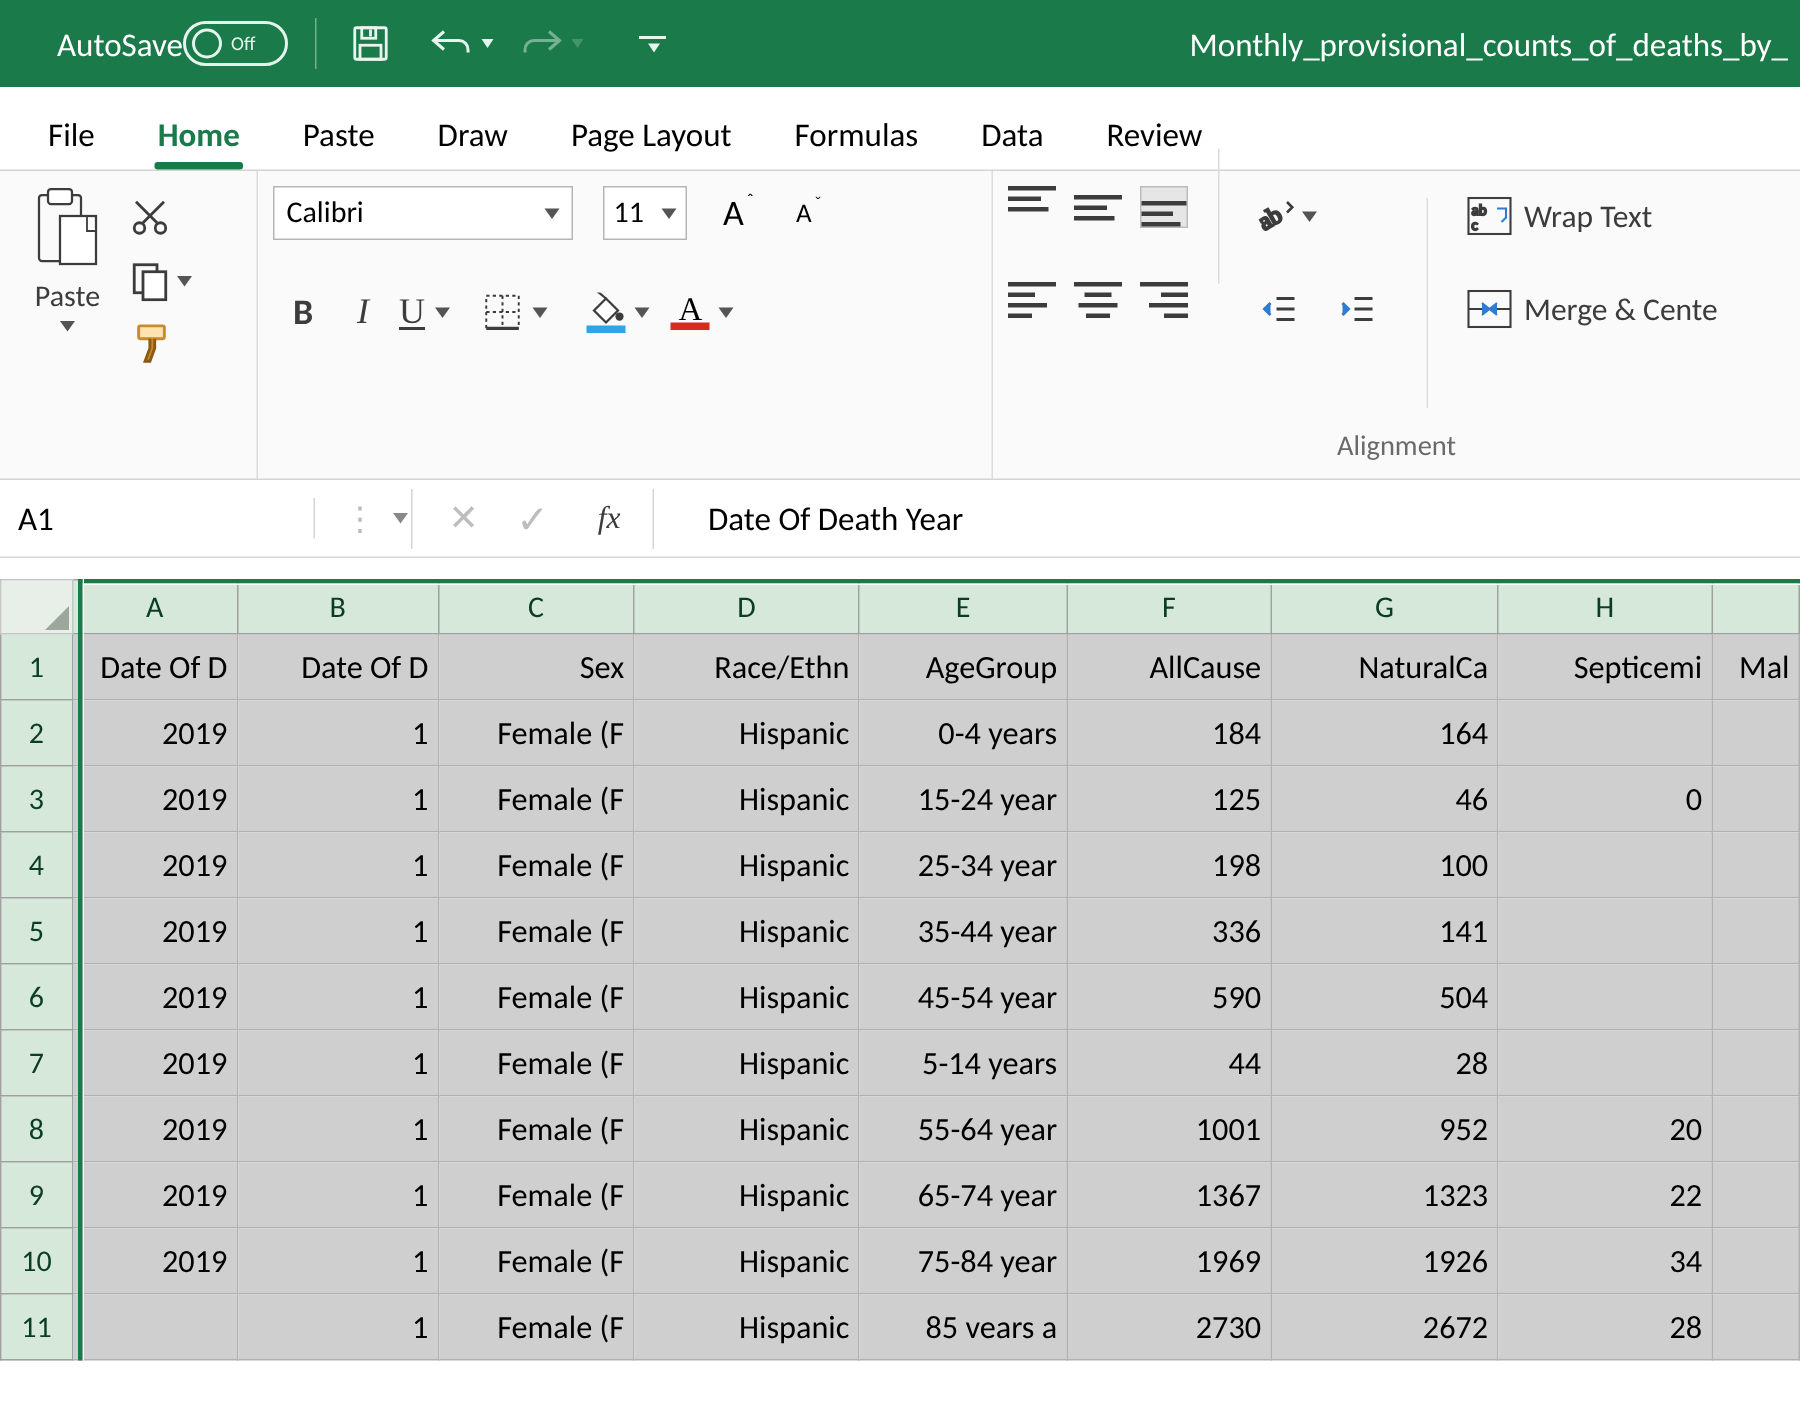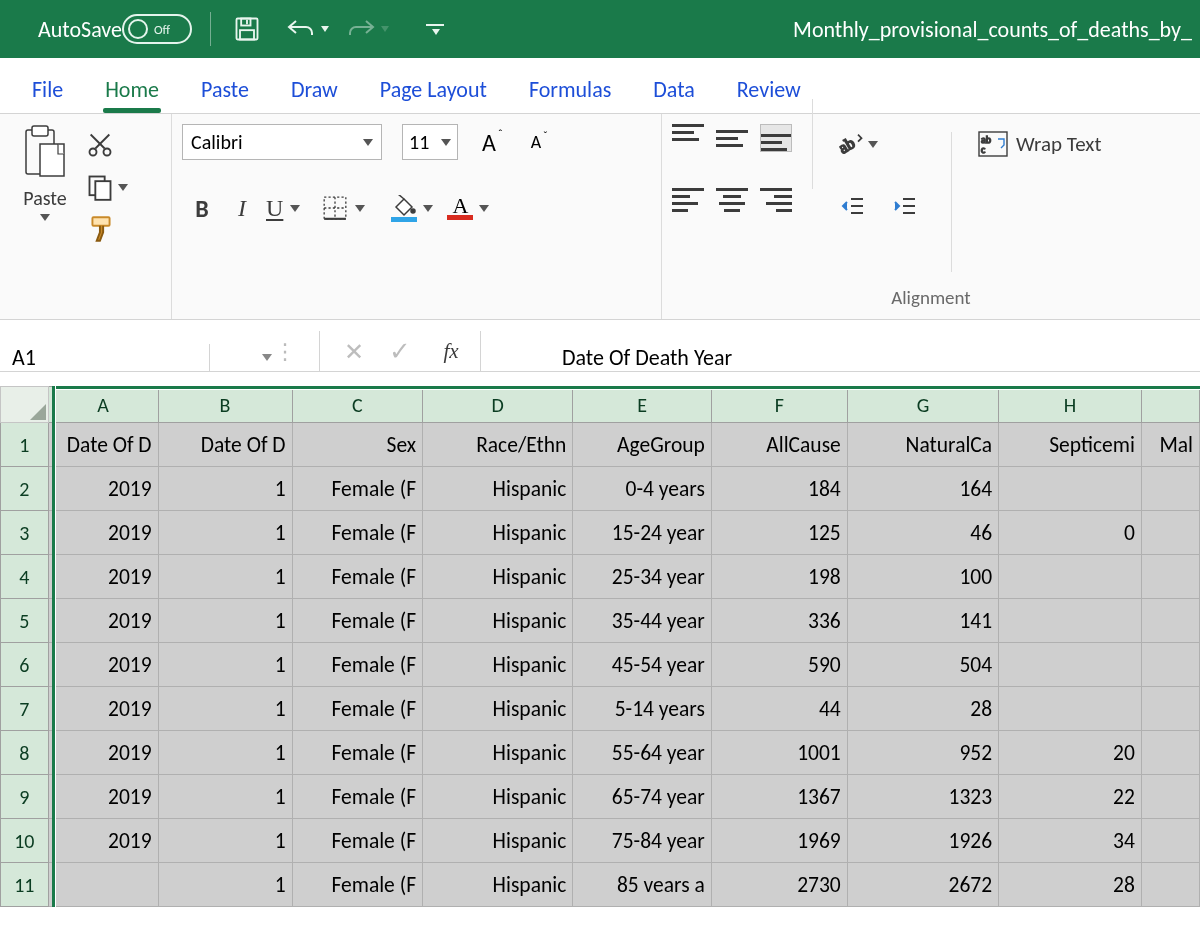--- a/index.html
+++ b/index.html
@@ -15,22 +15,22 @@
   .qat-btn svg { stroke:#e8f5ee; }
   .qat-arrow { display:flex; align-items:center; }
   .dropdown-caret { width:0; height:0; border-left:5px solid transparent; border-right:5px solid transparent; border-top:7px solid #e8f5ee; margin-left:2px; }
   .dropdown-caret.small { border-left-width:4px; border-right-width:4px; border-top-width:6px; }
   .dropdown-caret.small.light { border-top-color: rgba(232,245,238,0.45); }
   .disabled { opacity:0.45; }
   .title-text-wrap { flex:1 1 auto; text-align:right; padding-right:0; font-size:22px; overflow:hidden; white-space:nowrap; }
   .title-text-wrap span { padding-left:100px; }
   
   .tabbar { display:flex; align-items:flex-end; height:56px; padding-left:14px; gap:6px; border-bottom:1px solid #d4d4d4; }
-  .tab { padding: 0 18px 10px 18px; font-size:22px; color:#1d4ed8; cursor:pointer; position:relative; }
-  .tab.active { color:#1a7a4a; font-weight:400; }
+  .tab { padding: 0 18px 10px 18px; font-size:22px; color:#000000; cursor:pointer; position:relative; }
+  .tab.active { color:#1a7a4a; font-weight:700; }
   .tab.active::after { content:""; position:absolute; left:16px; right:16px; bottom:0; height:5px; background:#1a7a4a; border-radius:2px; }
   
   .ribbon { height: 206px; display:flex; background:#fafafa; border-bottom:1px solid #d4d4d4; }
   .group { border-right:1px solid #dcdcdc; padding: 6px 10px 0 10px; display:flex; flex-direction:column; justify-content:space-between; }
   .group-inner { flex:1 1 auto; display:flex; align-items:flex-start; padding-top:4px; gap:6px; }
   .group-label { font-size:19px; color:#6a6a6a; text-align:center; padding:6px 0 10px 0; position:relative; }
   .launch-icon { position:absolute; right:2px; bottom:10px; width:18px; height:18px; }
   .launch-icon svg { stroke:#8a8a8a; }
   
   .paste-btn { display:flex; flex-direction:column; align-items:center; width:70px; cursor:pointer; }
@@ -53,21 +53,21 @@
   .split-caret { width:14px; height:40px; display:flex; align-items:center; justify-content:center; cursor:pointer; }
   
   .align-rows { display:flex; flex-direction:column; gap:22px; }
   .align-row { display:flex; align-items:flex-start; gap:20px; height:40px; }
   .icon-cluster { display:flex; gap:12px; }
   .align-box { width:32px; height:28px; cursor:pointer; display:flex; flex-direction:column; justify-content:center; gap:4px; }
   .align-box div{ height:3px; background:#3c3c3c; }
   .vsep { width:1px; height:90px; background:#dcdcdc; align-self:center; }
   .big-text-btn { display:flex; align-items:center; gap:8px; font-size:21px; color:#3c3c3c; cursor:pointer; height:40px; }
   
-  .formulabar-wrap { height:52px; border-bottom:1px solid #d4d4d4; display:flex; align-items:flex-end;gap:45px; }
+  .formulabar-wrap { height:52px; border-bottom:1px solid #d4d4d4; display:flex; align-items:center; }
   .namebox { width:210px; display:flex; align-items:center; border-right:1px solid #d4d4d4; background:#fff; }
   .namebox input { flex:1; border:none; font-size:22px; padding-left:12px; outline:none; font-family:Calibri,Arial; background:transparent; }
   .namebox .nb-caret { width:40px; height:100%; display:flex; align-items:center; justify-content:center; cursor:pointer; }
   .fx-btns { display:flex; align-items:center; padding: 0 8px; gap:2px; }
   .fx-btn { width:44px; height:40px; display:flex; align-items:center; justify-content:center; color:#8a8a8a; font-size:22px; cursor:pointer; }
   .fx-label { font-style:italic; font-family:'Times New Roman',serif; font-size:21px; color:#3c3c3c; padding:0 6px 0 16px; }
   .fx-sep { width:1px; align-self:stretch; background:#d4d4d4; margin:0 10px; }
   .formula-input { flex:1; border:none; font-size:22px; padding-left:18px; outline:none; font-family:Calibri,Arial; }
   
   .grid-area { position:relative; }
@@ -316,20 +316,30 @@
       <div class="vsep" style="height:140px"></div>
       <div class="align-rows">
         <div class="big-text-btn">
           <svg width="30" height="26" viewBox="0 0 30 26" fill="none" stroke="#3c3c3c" stroke-width="1.4">
               <rect x="1" y="1" width="28" height="24"></rect>
               <text x="3" y="12" font-size="10" fill="#2f7dd1">ab</text>
               <text x="3" y="22" font-size="10" fill="#2f7dd1">c</text>
               <path d="M20 8 h6 v6 l-3 3" stroke="#2f7dd1"></path>
             </svg>
           <span>Wrap Text</span>
+        </div>
+        <div class="big-text-btn">
+          <svg width="30" height="26" viewBox="0 0 30 26" fill="none" stroke="#3c3c3c" stroke-width="1.4">
+              <rect x="1" y="1" width="28" height="24"></rect>
+              <line x1="1" y1="13" x2="10" y2="13"></line>
+              <line x1="20" y1="13" x2="29" y2="13"></line>
+              <path d="M10 9 l5 4 l-5 4" fill="#2f7dd1" stroke="#2f7dd1"></path>
+              <path d="M20 9 l-5 4 l5 4" fill="#2f7dd1" stroke="#2f7dd1"></path>
+            </svg>
+          <span>Merge &amp; Cente</span>
         </div>
       </div>
     </div>
     <div class="group-label">
       <span>Alignment</span>
     </div>
   </div>
 </div>
 
 <div class="formulabar-wrap">

